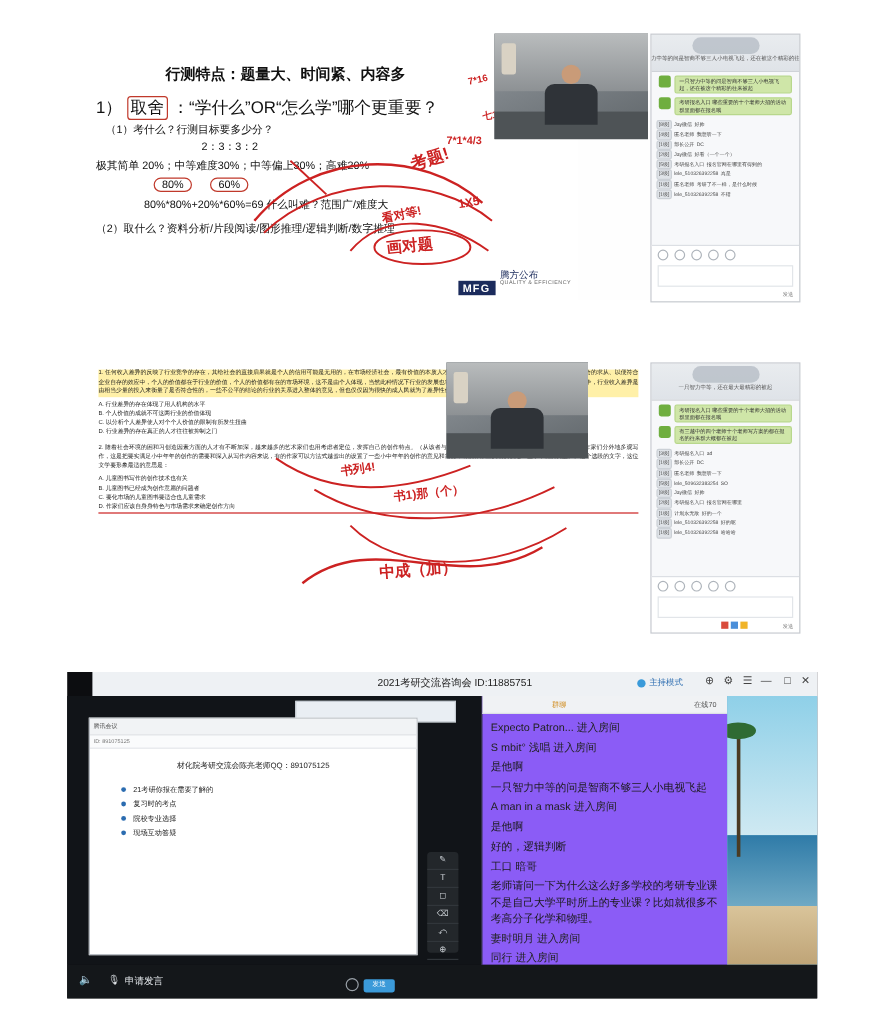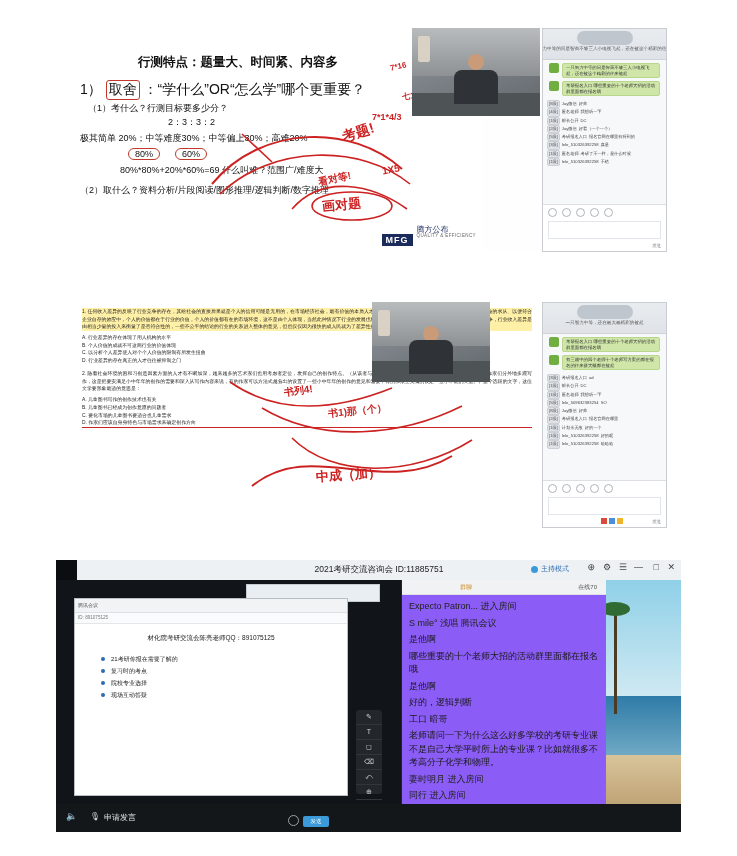--- a/index.html
+++ b/index.html
@@ -410,23 +410,24 @@
       </div>
     </div>
 
     <div class="lr-chat">
       <div class="lr-chat-head">
         <span class="l">群聊</span>
         <span class="r">在线70</span>
       </div>
       <div class="lr-msgs">
         <div class="m sys">Expecto Patron... 进入房间</div>
-        <div class="m sys">S mile° 浅唱 腾讯会议</div>
+        <div class="m sys">S mbit° 浅唱 进入房间</div>
         <div class="m">是他啊</div>
-        <div class="m">哪些重要的十个老师大招的活动群里面都在报名哦</div>
+        <div class="m">一只智力中等的问是智商不够三人小电视飞起</div>
+        <div class="m sys">A man in a mask 进入房间</div>
         <div class="m">是他啊</div>
         <div class="m">好的，逻辑判断</div>
         <div class="m">工口 暗哥</div>
         <div class="m">老师请问一下为什么这么好多学校的考研专业课不是自己大学平时所上的专业课？比如就很多不考高分子化学和物理。</div>
         <div class="m sys">妻时明月 进入房间</div>
         <div class="m sys">同行 进入房间</div>
       </div>
     </div>
 
     <div class="lr-scene">

